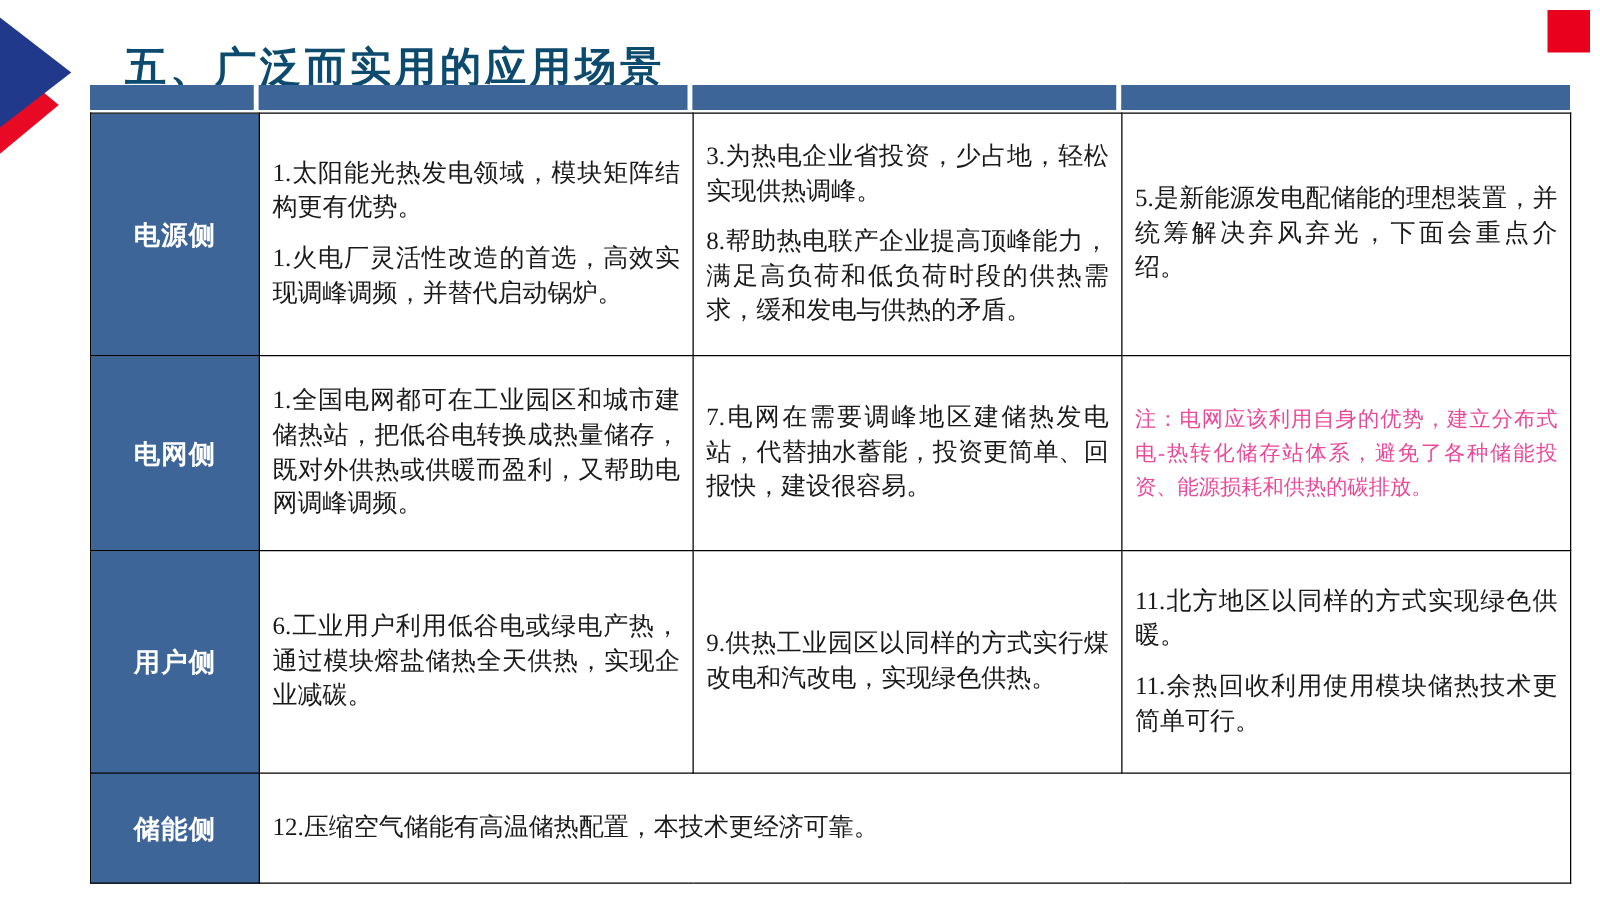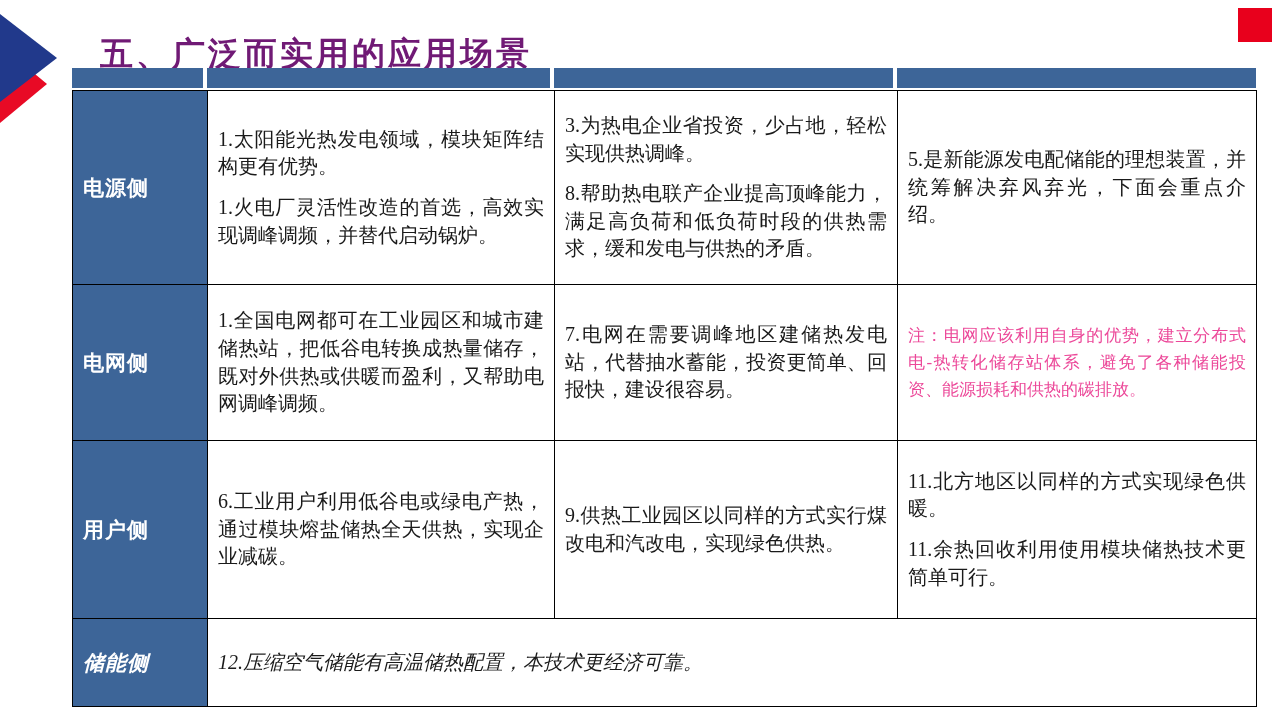--- a/index.html
+++ b/index.html
@@ -24,21 +24,21 @@
     position: absolute; left: 1238px; top: 8px;
     width: 34px; height: 34px;
     background: #e8001c;
   }
 
   
   .title {
     position: absolute; left: 100px; top: 10px;
     font-size: 33px; font-weight: 700;
     letter-spacing: 3px;
-    color: #701a75;
+    color: #0c4a6e;
     white-space: nowrap;
   }
 
   
   .header-strip {
     position: absolute; left: 72px; top: 68px;
     width: 1184px; height: 20px;
     display: flex;
   }
   .header-strip .hcell {
@@ -63,42 +63,42 @@
     border: 1.5px solid #000000;
     vertical-align: middle;
     padding: 6px 10px;
   }
   td.label {
     background: #3d6598;
     color: #ffffff;
     font-family: "Liberation Sans", "DejaVu Sans", sans-serif;
     font-weight: 700;
     font-size: 21px;
-    text-align: left;
+    text-align: center;
     letter-spacing: 1px;
     padding: 0;
   }
   td.cell {
     background: #ffffff;
     font-size: 20px;
     line-height: 1.38;
     text-align: justify;
     text-justify: inter-character;
   }
   td.cell p { margin: 0; }
   td.cell p + p { margin-top: 13px; }
   td.note {
     color: #ec4899;
     font-size: 17px;
     line-height: 1.6;
   }
   .r0 { height: 194px; }
   .r1 { height: 156px; }
   .r2 { height: 178px; }
-  .r3 { height: 88px; font-style: italic; }
+  .r3 { height: 88px; }
 </style>
 </head>
 <body>
 
 <svg class="deco" viewBox="0 0 70 140" aria-hidden="true">
   <polygon points="0,45 47,84 0,123" fill="#e80a25"></polygon>
   <polygon points="0,14 57,58 0,102" fill="#21398b"></polygon>
 </svg>
 
 <div class="red-marker"></div>

